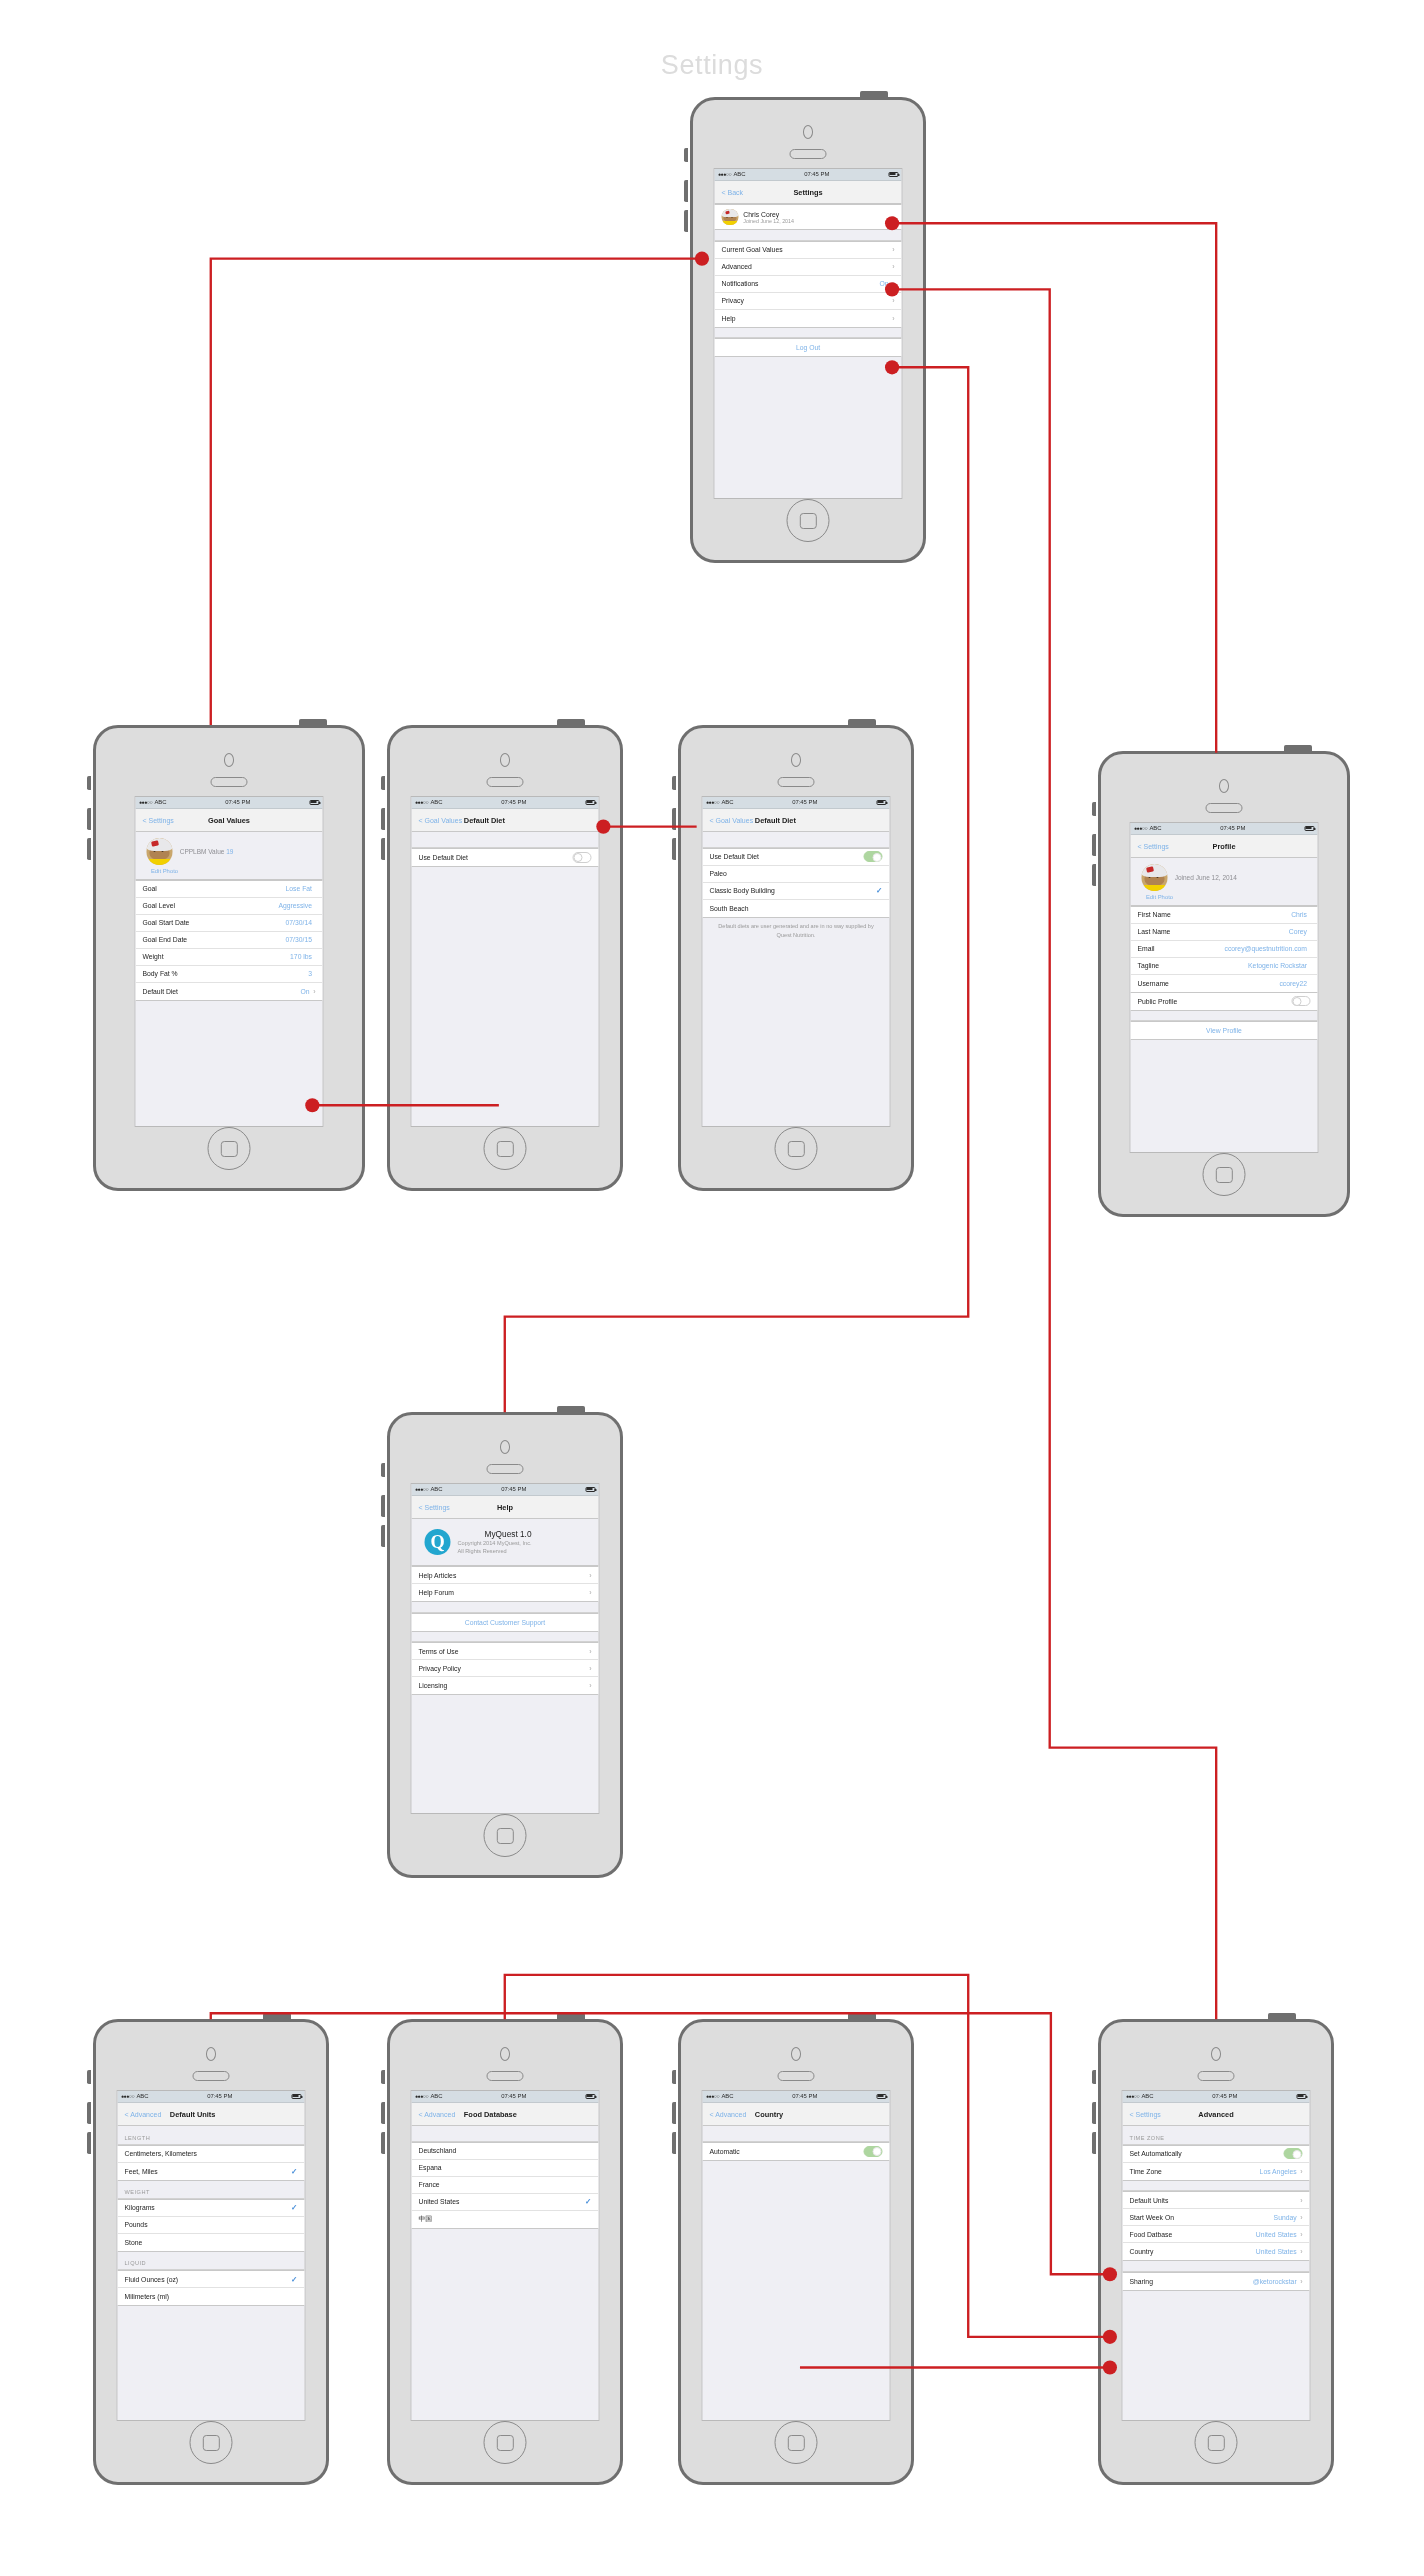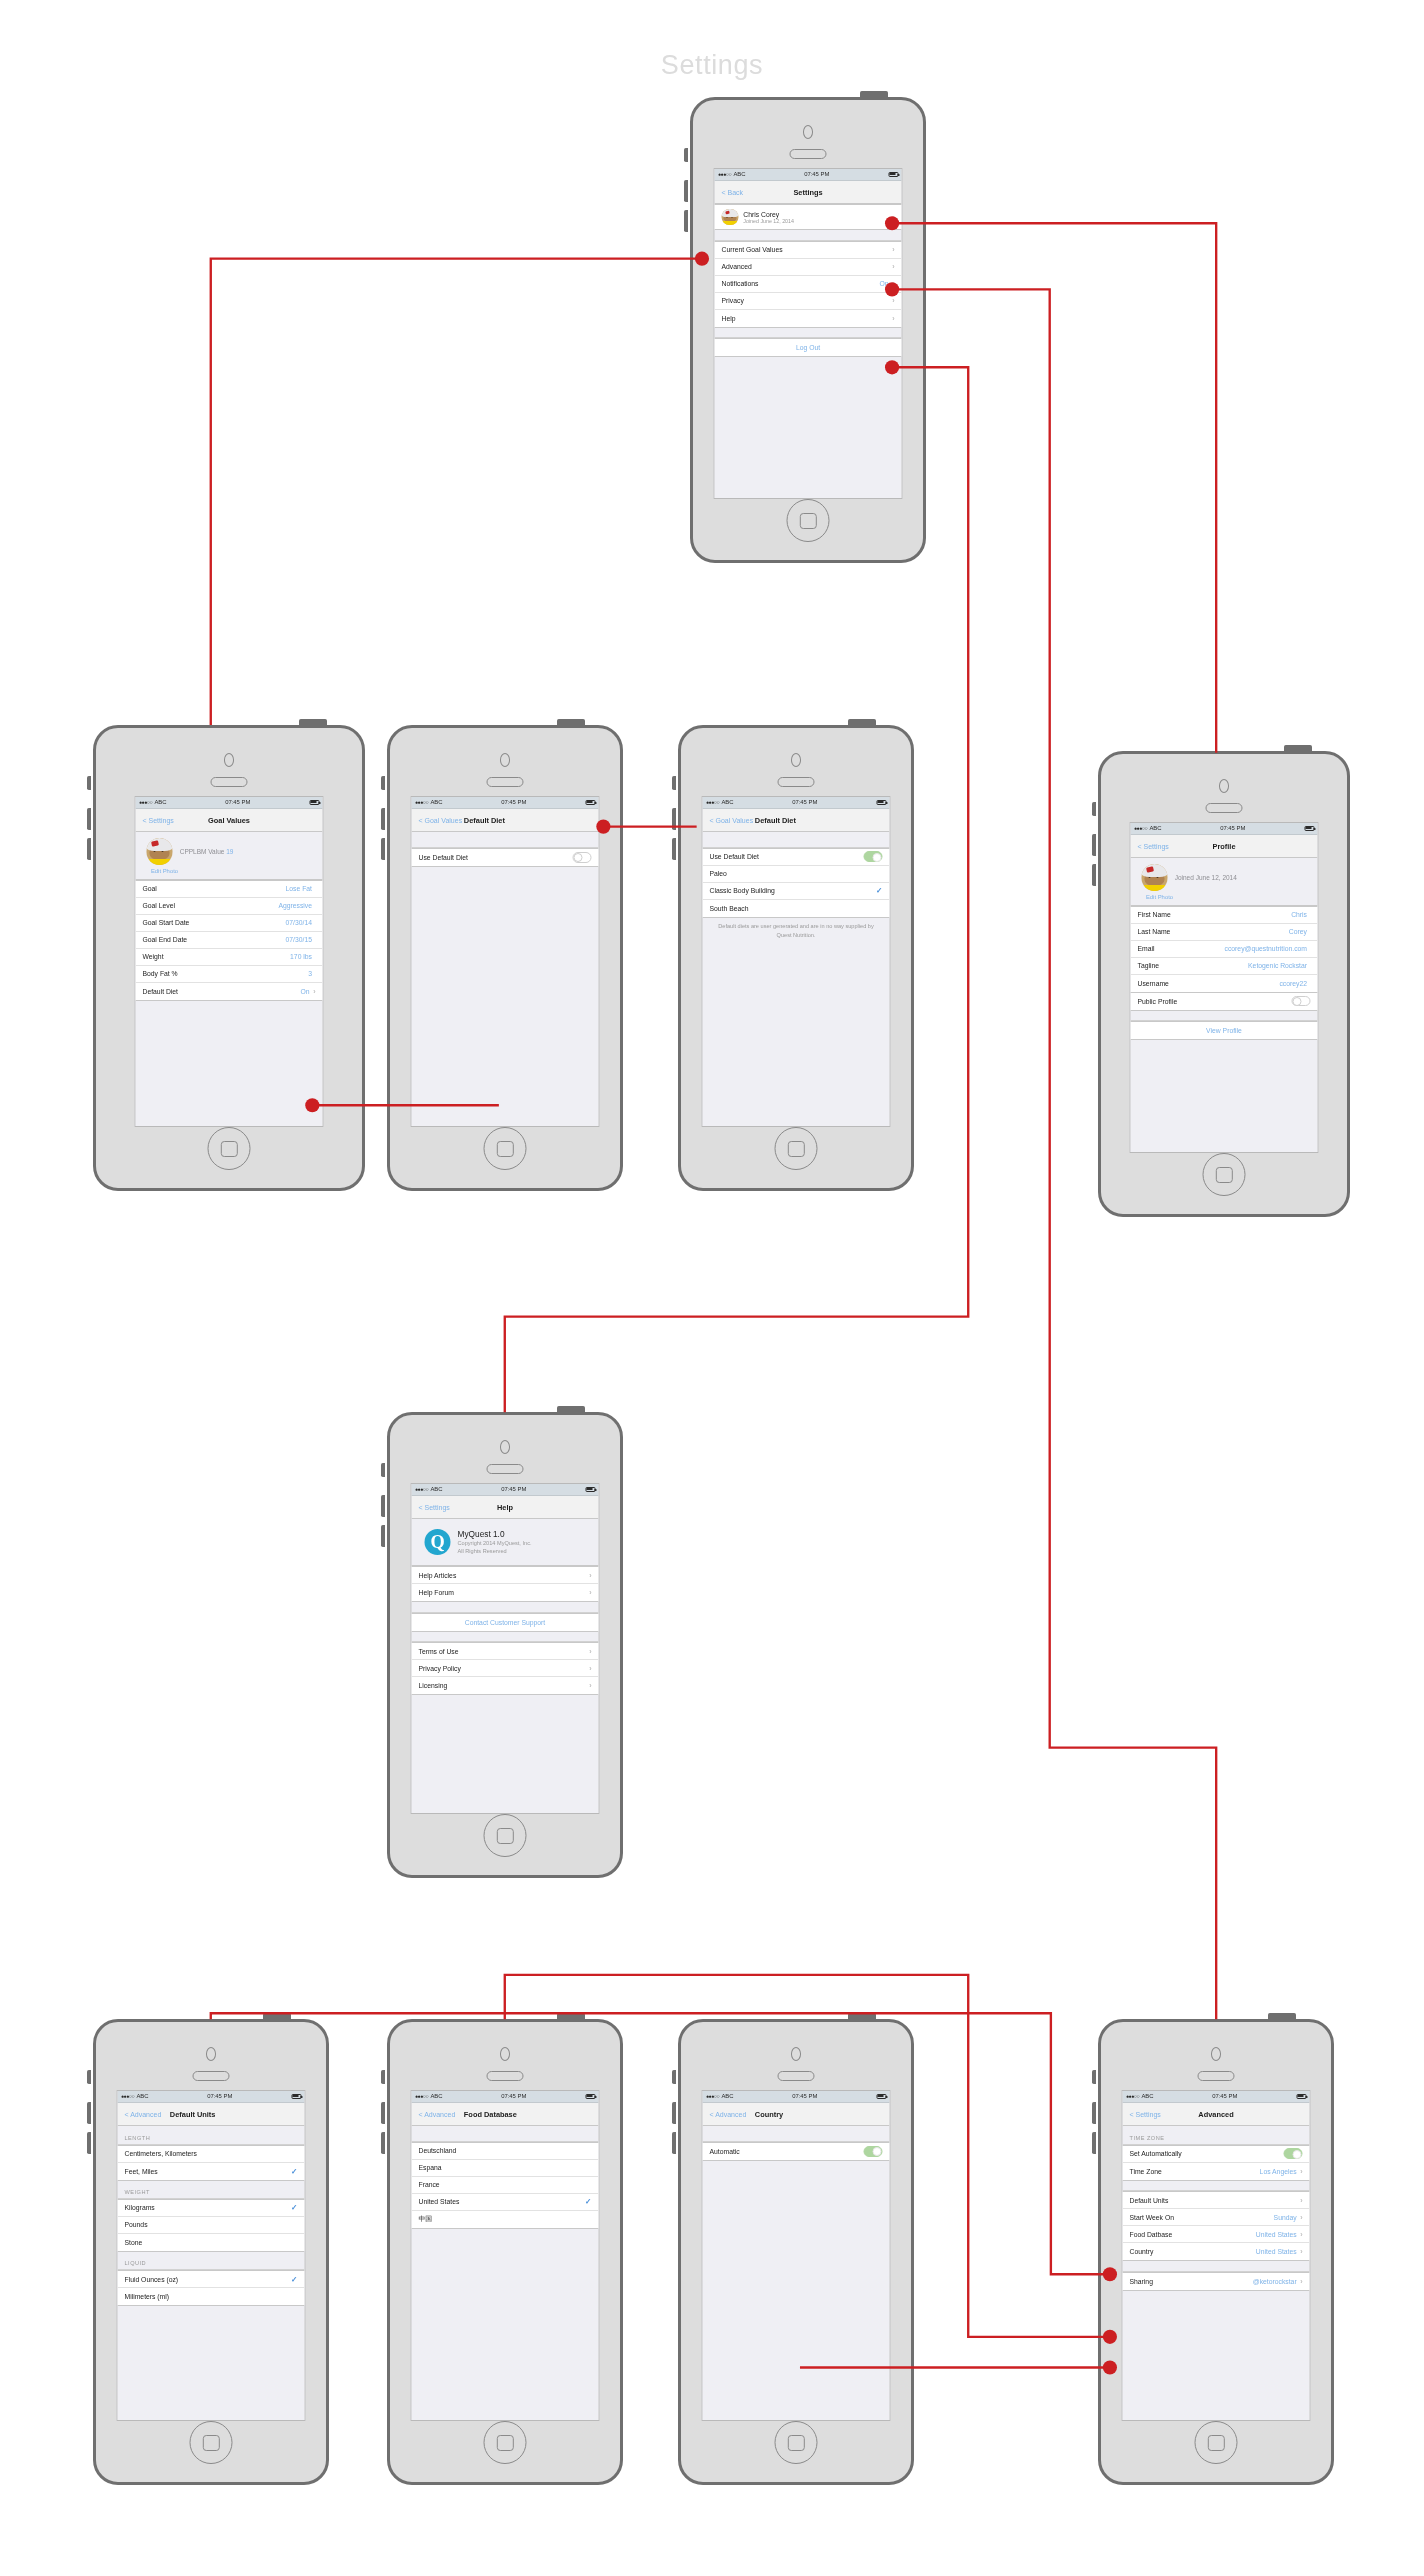--- a/index.html
+++ b/index.html
@@ -148,21 +148,21 @@
 
   .help-hero {
     background:#efeff4; border-bottom:0.6px solid #c8c8c8; padding:9.4px 0 9.4px 0;
     display:flex; align-items:center; gap:7px; padding-left:13px;
   }
   .q-logo {
     width:26px; height:26px; border-radius:50%; background:#22a6cf; flex:0 0 auto;
     color:#ffffff; font-size:18.3px; font-weight:bold; display:flex;
     align-items:center; justify-content:center; font-family:"Liberation Serif", serif;
   }
-  .help-txt-title { font-size:8.3px; color:#1c1c1c; }
+  .help-txt-title { font-size:8.3px; color:#1c1c1c;margin-left:27px; }
   .help-txt-sub { font-size:5.6px; color:#9a9a9a; line-height:1.4; margin-top:1.2px; }
 
   .filler { background:#efeff4; flex:1 1 auto; }
   .screen-inner { display:flex; flex-direction:column; height:100%; }
 </style>
 </head>
 <body>
 
 <div id="canvas">
 

